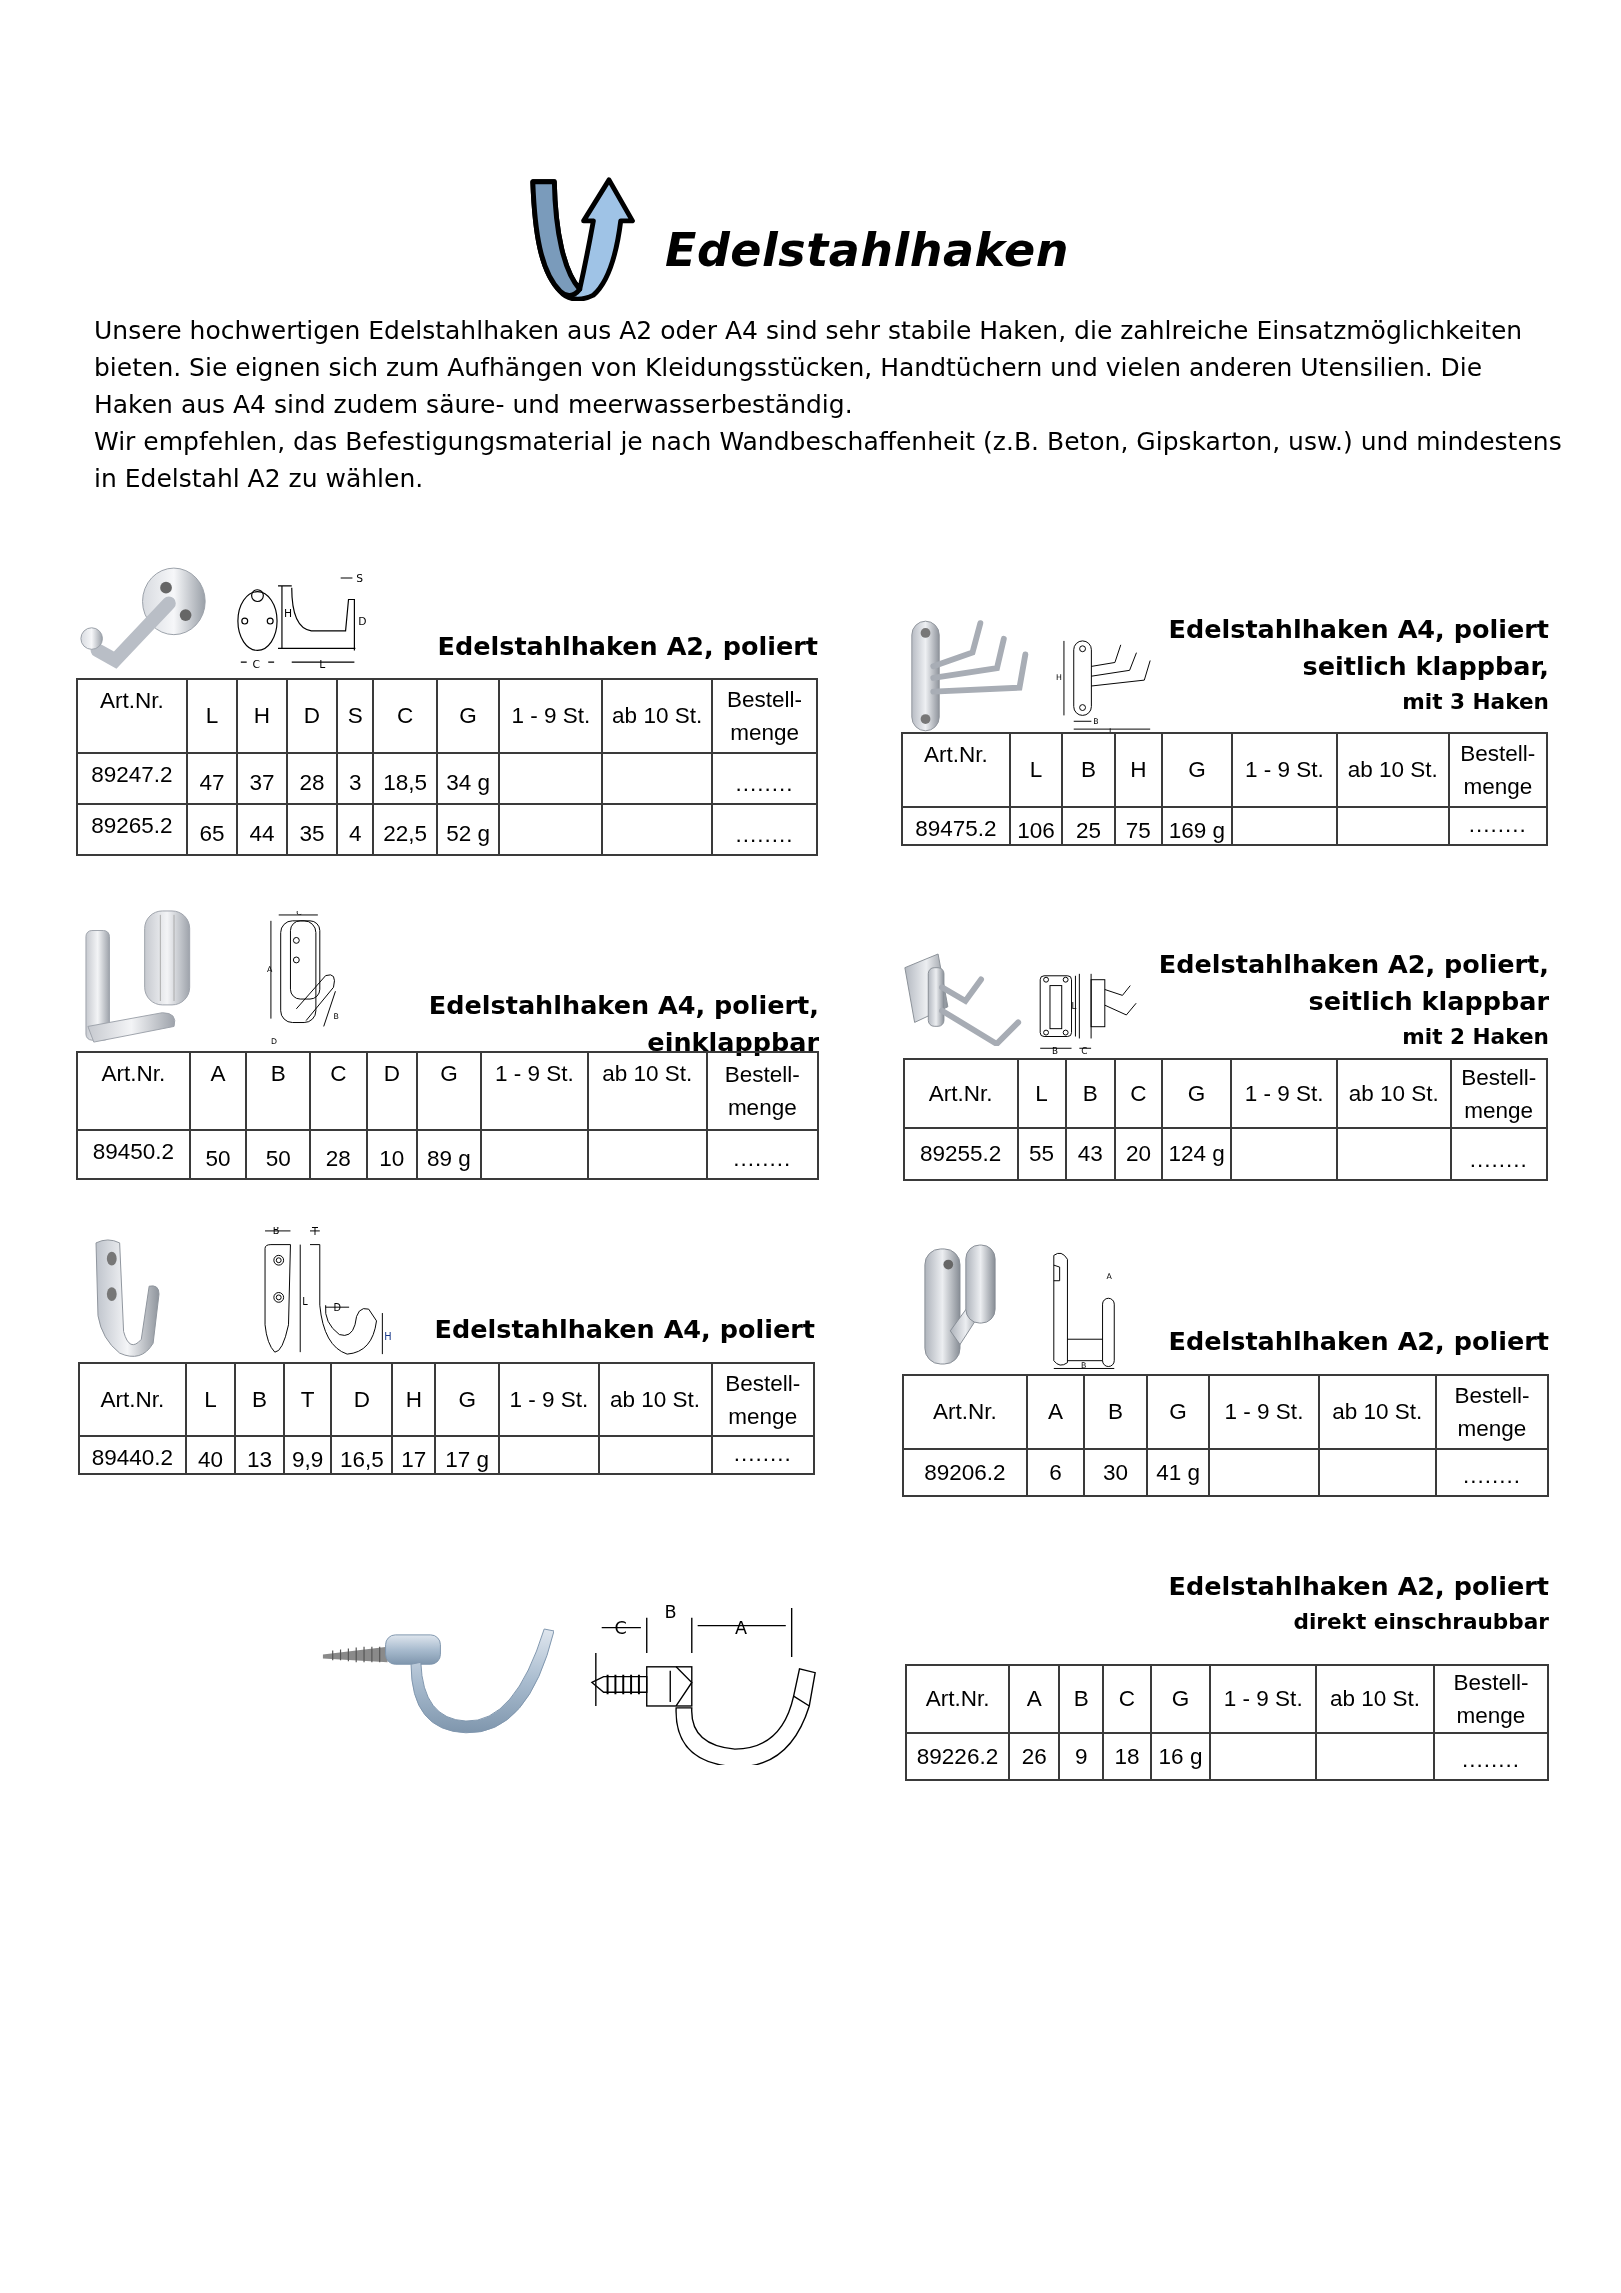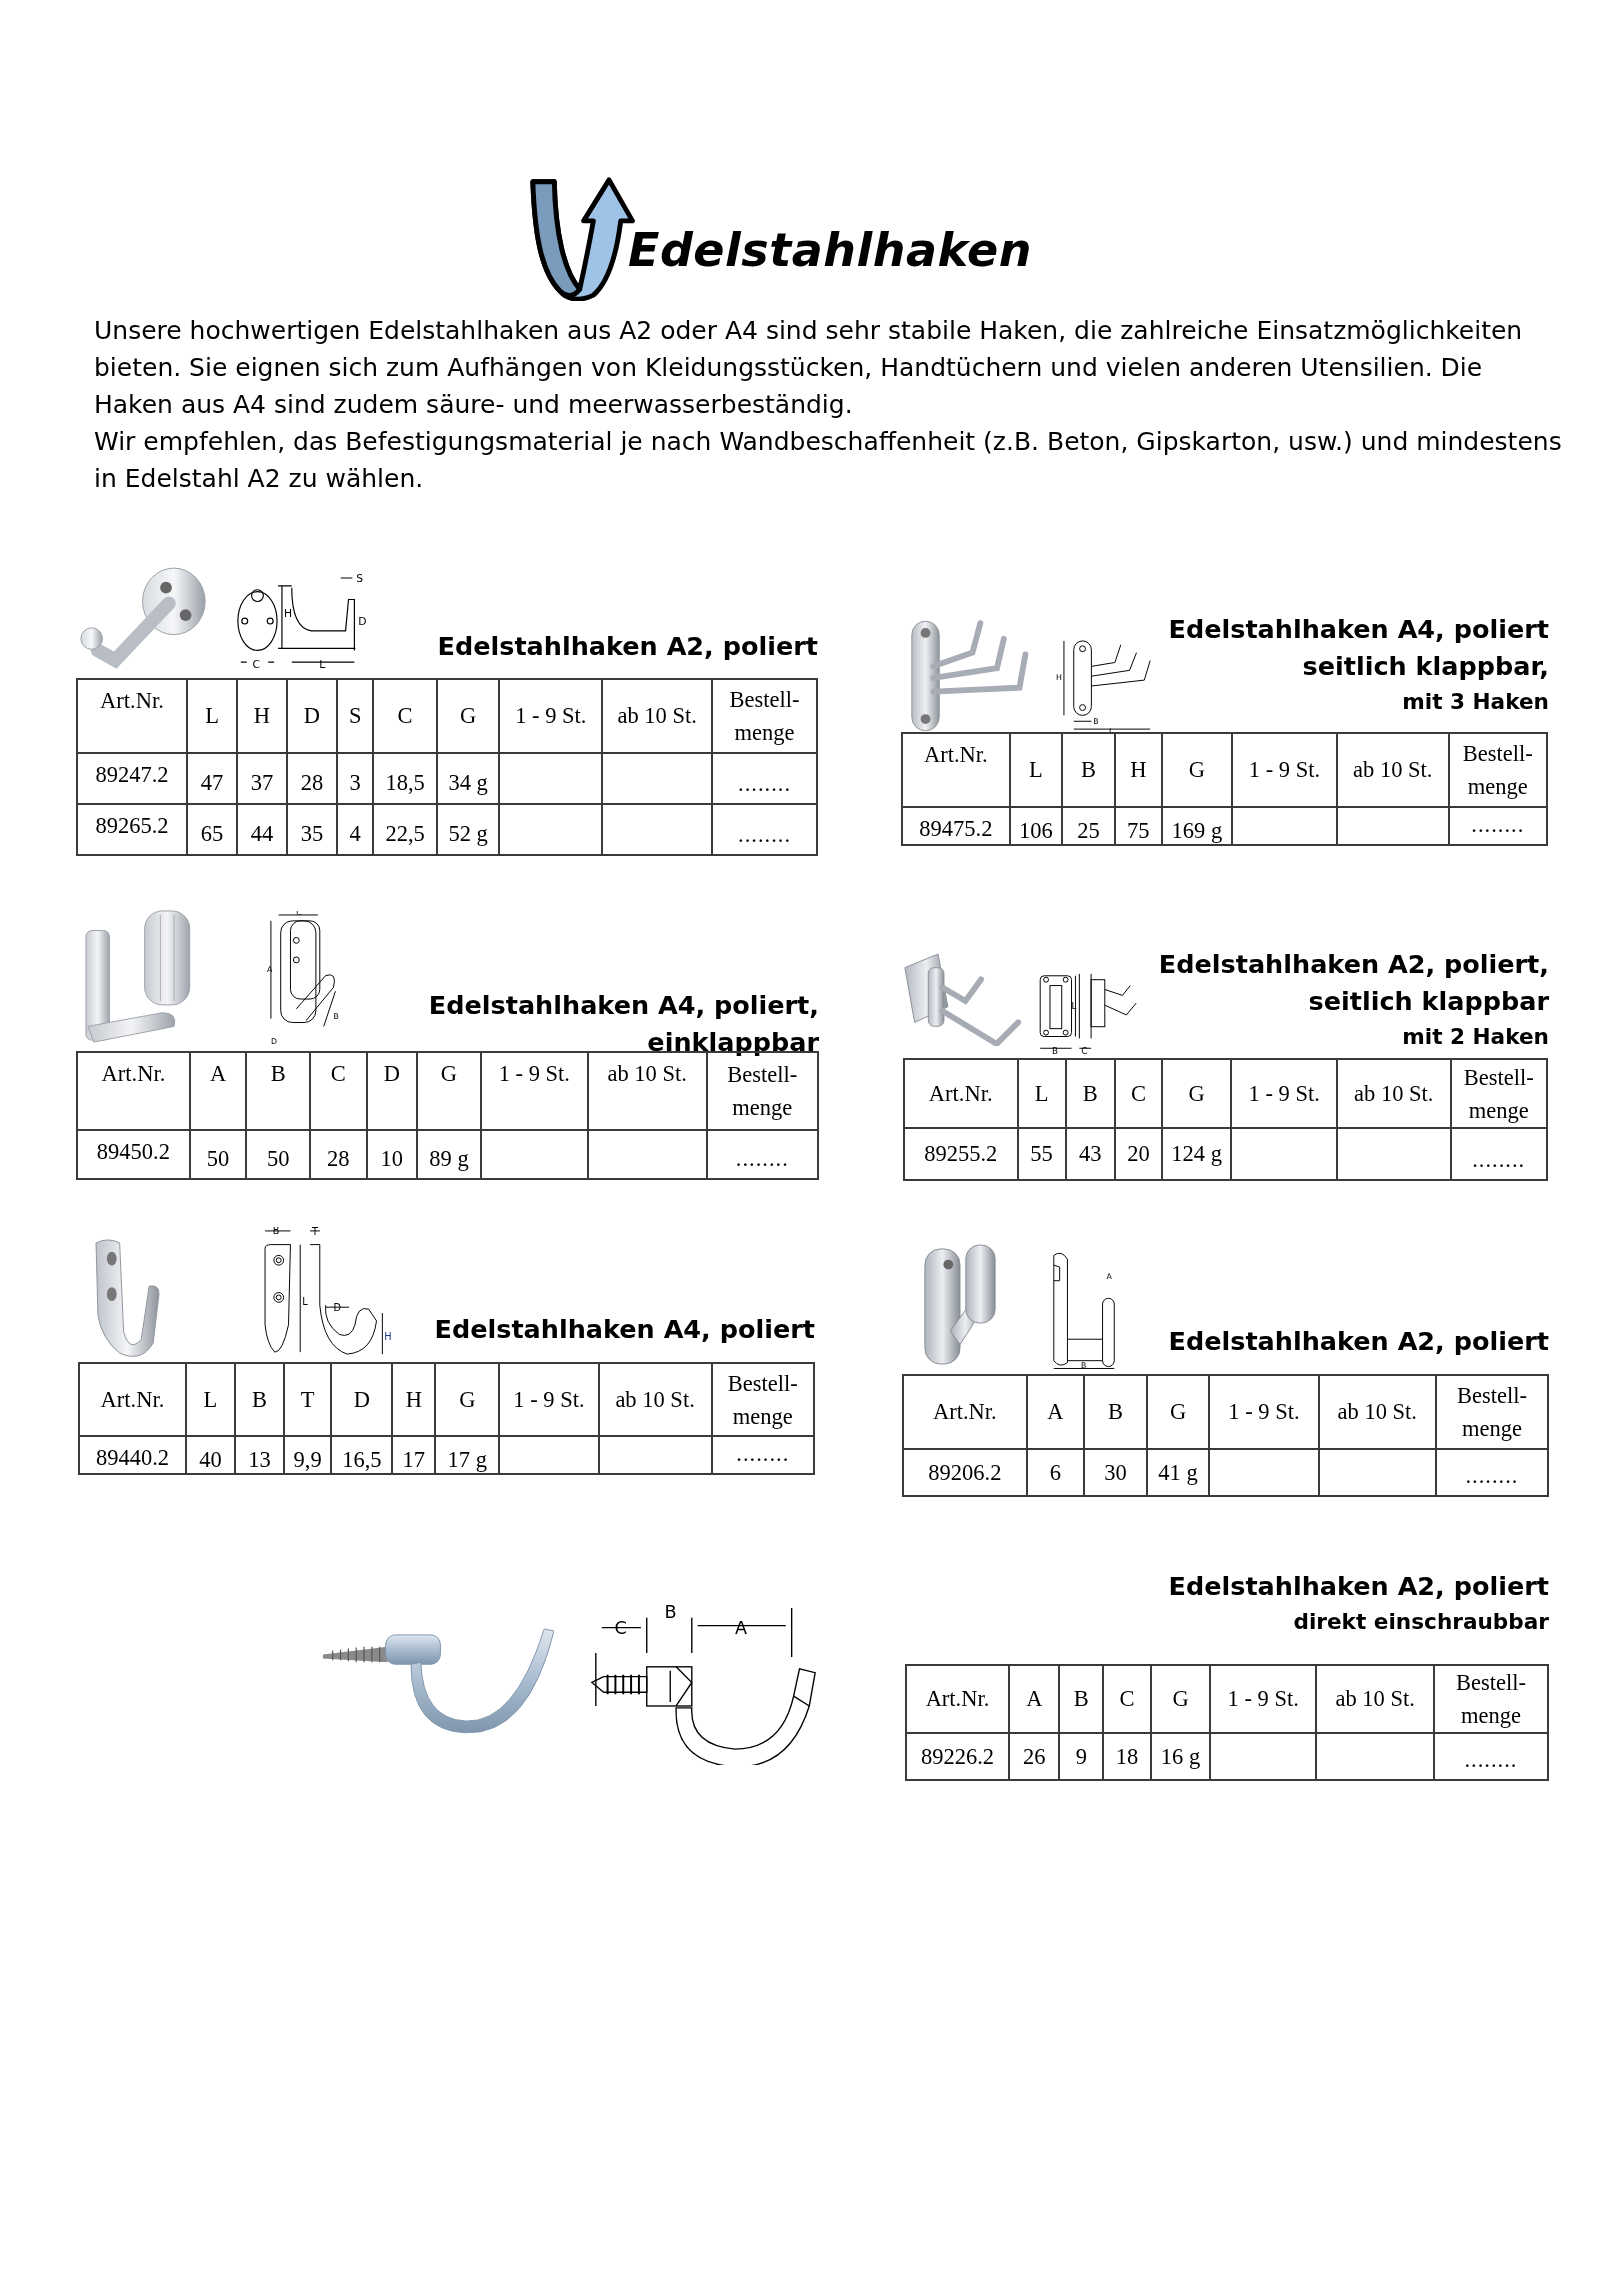--- a/index.html
+++ b/index.html
@@ -2,37 +2,37 @@
 <html><head>
 <meta charset="utf-8">
 <style>
   html, body { margin: 0; padding: 0; background: #ffffff; }
   body { width: 1621px; height: 2294px; position: relative; overflow: hidden;
          font-family: "DejaVu Sans", sans-serif; color: #000; }
   .abs { position: absolute; }
 
   
   #logo { left: 525px; top: 174px; width: 127px; height: 127px; }
-  #title { left: 628px; top: 223px; font-size: 46px; font-weight: bold; font-style: italic;
+  #title { left: 665px; top: 223px; font-size: 46px; font-weight: bold; font-style: italic;
            letter-spacing: 0.5px; white-space: nowrap; }
 
   #intro { left: 94px; top: 312px; width: 1470px; font-size: 25px; line-height: 37px;
            font-family: "DejaVu Sans", sans-serif; }
   #intro p { margin: 0; }
 
   
   .section { position: absolute; }
   .heading { position: absolute; right: 0; text-align: right; font-weight: bold;
              white-space: nowrap; }
   .heading .h1 { font-size: 25.5px; line-height: 37px; display: block; }
   .heading .h2 { font-size: 25.5px; line-height: 37px; display: block; }
   .heading .h3 { font-size: 21.6px; line-height: 33px; display: block; }
 
   table.spec { position: absolute; border-collapse: collapse; table-layout: fixed;
-               font-family: Liberation Serif, serif; font-size: 22.5px; }
+               font-family: Liberation Sans, sans-serif; font-size: 22.5px; }
   table.spec td, table.spec th { border: 2px solid #3a3a3a; text-align: center;
                padding: 0; font-weight: normal; overflow: hidden; white-space: nowrap; }
   table.spec th.artnr { vertical-align: top; padding-top: 7.8px; }
   table.spec th.best { line-height: 33px; white-space: normal; }
   table.spec td.artnr { vertical-align: top; padding-top: 7.8px; }
   table.spec td.dots { vertical-align: bottom; padding-bottom: 5.9px; letter-spacing: 1px; }
   table.spec td.num { vertical-align: middle; padding-top: 9.8px; }
 
   .pic { position: absolute; }
 </style>

